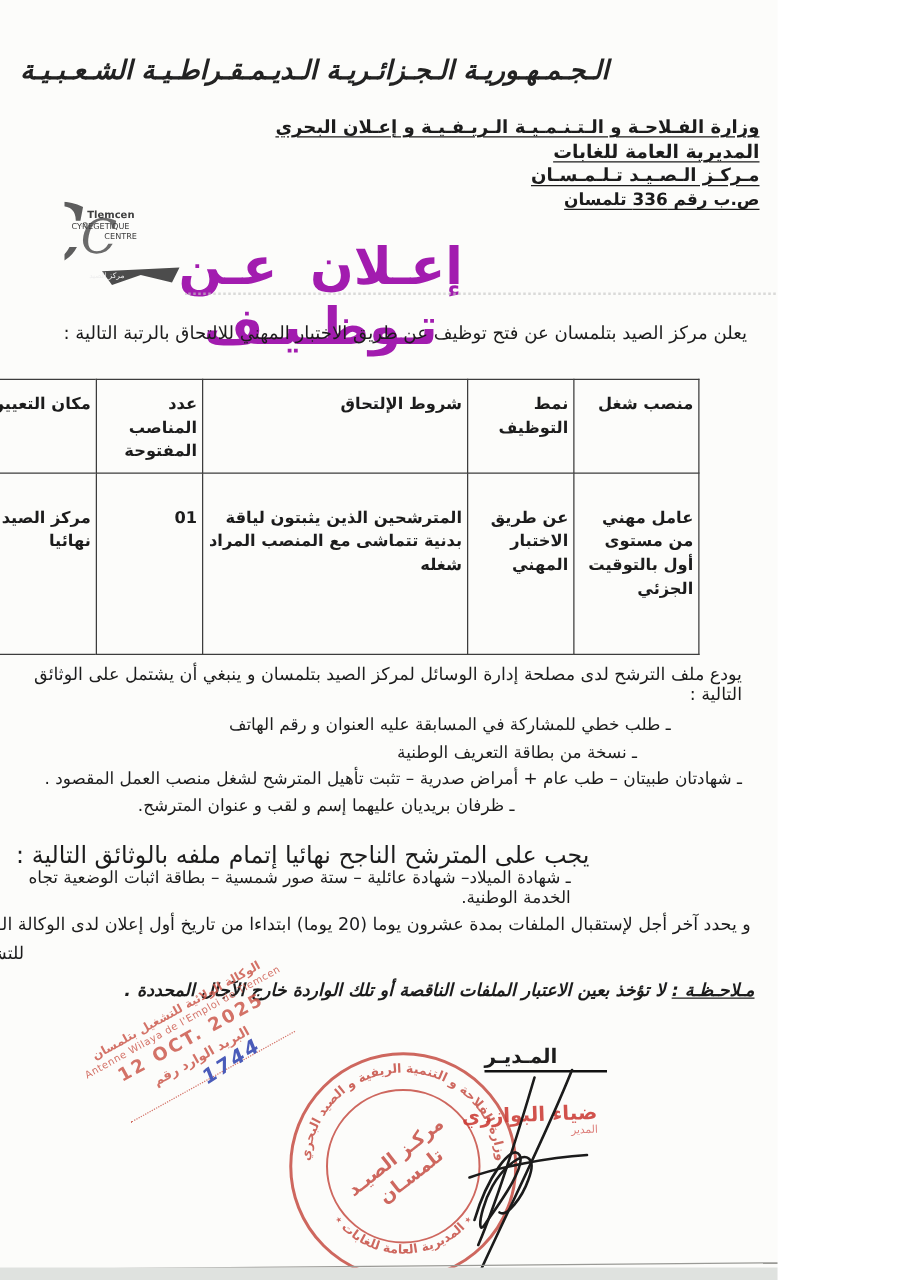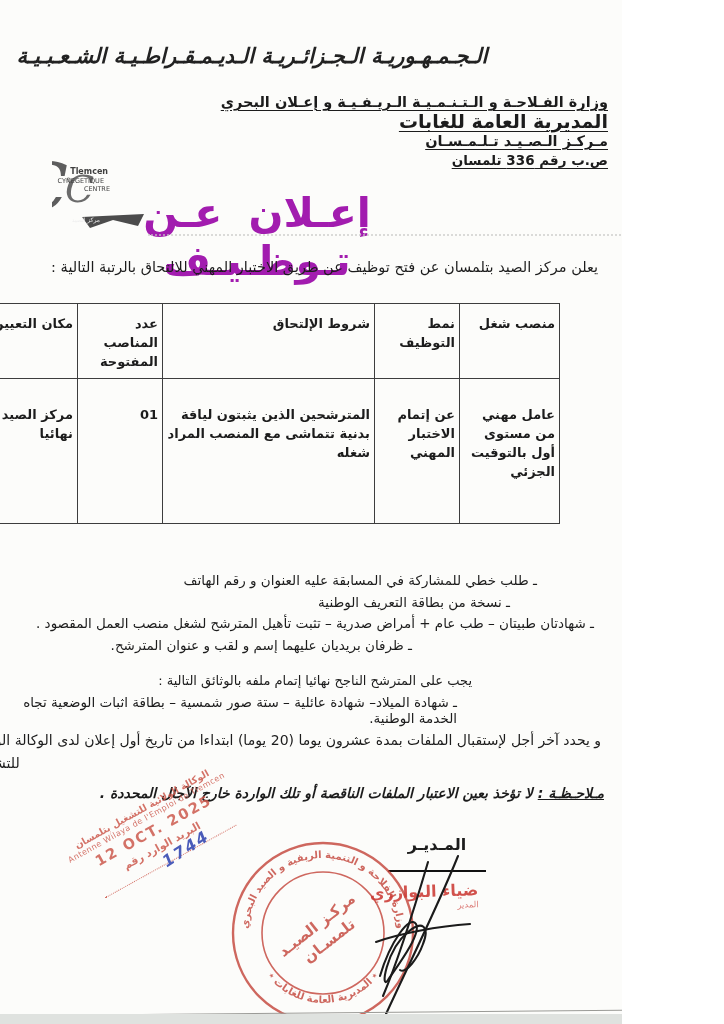--- a/index.html
+++ b/index.html
@@ -11,21 +11,21 @@
   }
   
   .republic{
     position:absolute; top:44px; right:105px; width:530px;
     text-align:center; font-size:21px; font-weight:bold; font-style:italic;
     letter-spacing:1px; color:#222;
   }
   .header-lines{ position:absolute; top:92px; right:14px; text-align:right; }
   .header-lines div{ text-decoration:underline; text-underline-offset:3px; font-weight:bold; }
   .h-ministry{ font-size:14.5px; line-height:20px;}
-  .h-directorate{ font-size:19px; line-height:19px;}
+  .h-directorate{ font-size:15px; line-height:19px;}
   .h-center{ font-size:14.5px; line-height:20px; letter-spacing:1px;}
   .h-pobox{ font-size:13.5px; line-height:19px;}
   
   .logo{ position:absolute; left:52px; top:118px; width:122px; height:122px; }
   
   .main-title{
     position:absolute; top:165px; right:145px; width:440px;
     text-align:center; font-size:41px; font-weight:900;
     word-spacing:12px; letter-spacing:1px; color:#a21caf;margin-top:24px;
   }
@@ -48,32 +48,32 @@
   table.jobs td{ height:112px; padding-top:26px; font-weight:600; }
   td.cell-open{ font-weight:800; font-size:14px; }
   
   .deposit{ position:absolute; top:532px; right:28px; font-size:14px; }
   .doc-list{ position:absolute; top:570px; right:0; width:712px; }
   .doc-list div{ text-align:right; font-size:13.5px; line-height:21.5px; }
   .doc-1{ padding-left:0; padding-right:85px; }
   .doc-2{ padding-right:112px; }
   .doc-3{ padding-right:28px; }
   .doc-4{ padding-right:210px; }
-  .final-intro{ position:absolute; top:673px; right:150px; font-size:13px; }
+  .final-intro{ position:absolute; top:673px; right:150px; font-size:19px; }
   .final-item{ position:absolute; top:694px; right:165px; font-size:13.5px; }
   .deadline{ position:absolute; top:729px; right:16px; width:696px;
     font-size:14px; line-height:23px; text-align:left; }
   .note{ position:absolute; top:785px; right:18px; width:694px;
     font-size:14px; font-weight:bold; font-style:italic; text-align:right; }
   .note .note-label{ text-decoration:underline; }
   
   .director-label{
-    position:absolute; top:835px; left:388px; width:98px; text-align:center;
+    position:absolute; top:835px; left:388px; width:98px; text-align:left;
     font-size:16px; font-weight:800; letter-spacing:3px;
-    border-bottom:2px solid #111; padding-bottom:16px; direction:rtl;
+    border-bottom:2px solid #111; padding-bottom:2px; direction:rtl;
   }
   .signature{ position:absolute; left:328px; top:846px; }
   .round-stamp{ position:absolute; left:226px; top:836px; opacity:.82; }
   .date-stamp{
     position:absolute; left:30px; top:800px; width:250px;
     transform:rotate(-29deg); text-align:center; color:#cd5a4e; opacity:.85;
   }
   .ds-ar1{ font-size:9.5px; font-weight:bold; }
   .ds-fr{ font-size:8px; letter-spacing:.5px; direction:ltr; }
   .ds-date{ font-size:14.5px; font-weight:800; letter-spacing:2px; direction:ltr; margin-top:2px;}
@@ -141,28 +141,29 @@
     <tbody>
         <tr>
       <th>منصب شغل</th>
       <th>نمط التوظيف</th>
       <th>شروط الإلتحاق</th>
       <th>عدد المناصب المفتوحة</th>
       <th>مكان التعيين</th>
     </tr>
     <tr>
       <td>عامل مهني من مستوى أول بالتوقيت الجزئي</td>
-      <td>عن إتمام الاختبار المهني</td>
+      <td>عن طريق الاختبار المهني</td>
       <td>المترشحين الذين يثبتون لياقة بدنية تتماشى مع المنصب المراد شغله</td>
       <td class="cell-open">01</td>
       <td>مركز الصيد نهائيا</td>
     </tr>
   </tbody>
     </table>
 
+  <div class="deposit">يودع ملف الترشح لدى مصلحة إدارة الوسائل لمركز الصيد  بتلمسان و ينبغي أن يشتمل على الوثائق التالية :</div>
 
   <div class="doc-list">
     <div class="doc-1">ـ طلب خطي للمشاركة في المسابقة عليه العنوان و رقم الهاتف</div>
     <div class="doc-2">ـ  نسخة من بطاقة التعريف الوطنية</div>
     <div class="doc-3">ـ شهادتان طبيتان – طب عام + أمراض صدرية – تثبت تأهيل المترشح لشغل منصب العمل المقصود .</div>
     <div class="doc-4">ـ ظرفان بريديان عليهما إسم و لقب و عنوان المترشح.</div>
   </div>
 
   <div class="final-intro">يجب على المترشح الناجح نهائيا إتمام ملفه بالوثائق التالية :</div>
   <div class="final-item">ـ   شهادة الميلاد– شهادة عائلية – ستة صور شمسية – بطاقة اثبات الوضعية تجاه الخدمة الوطنية.</div>

